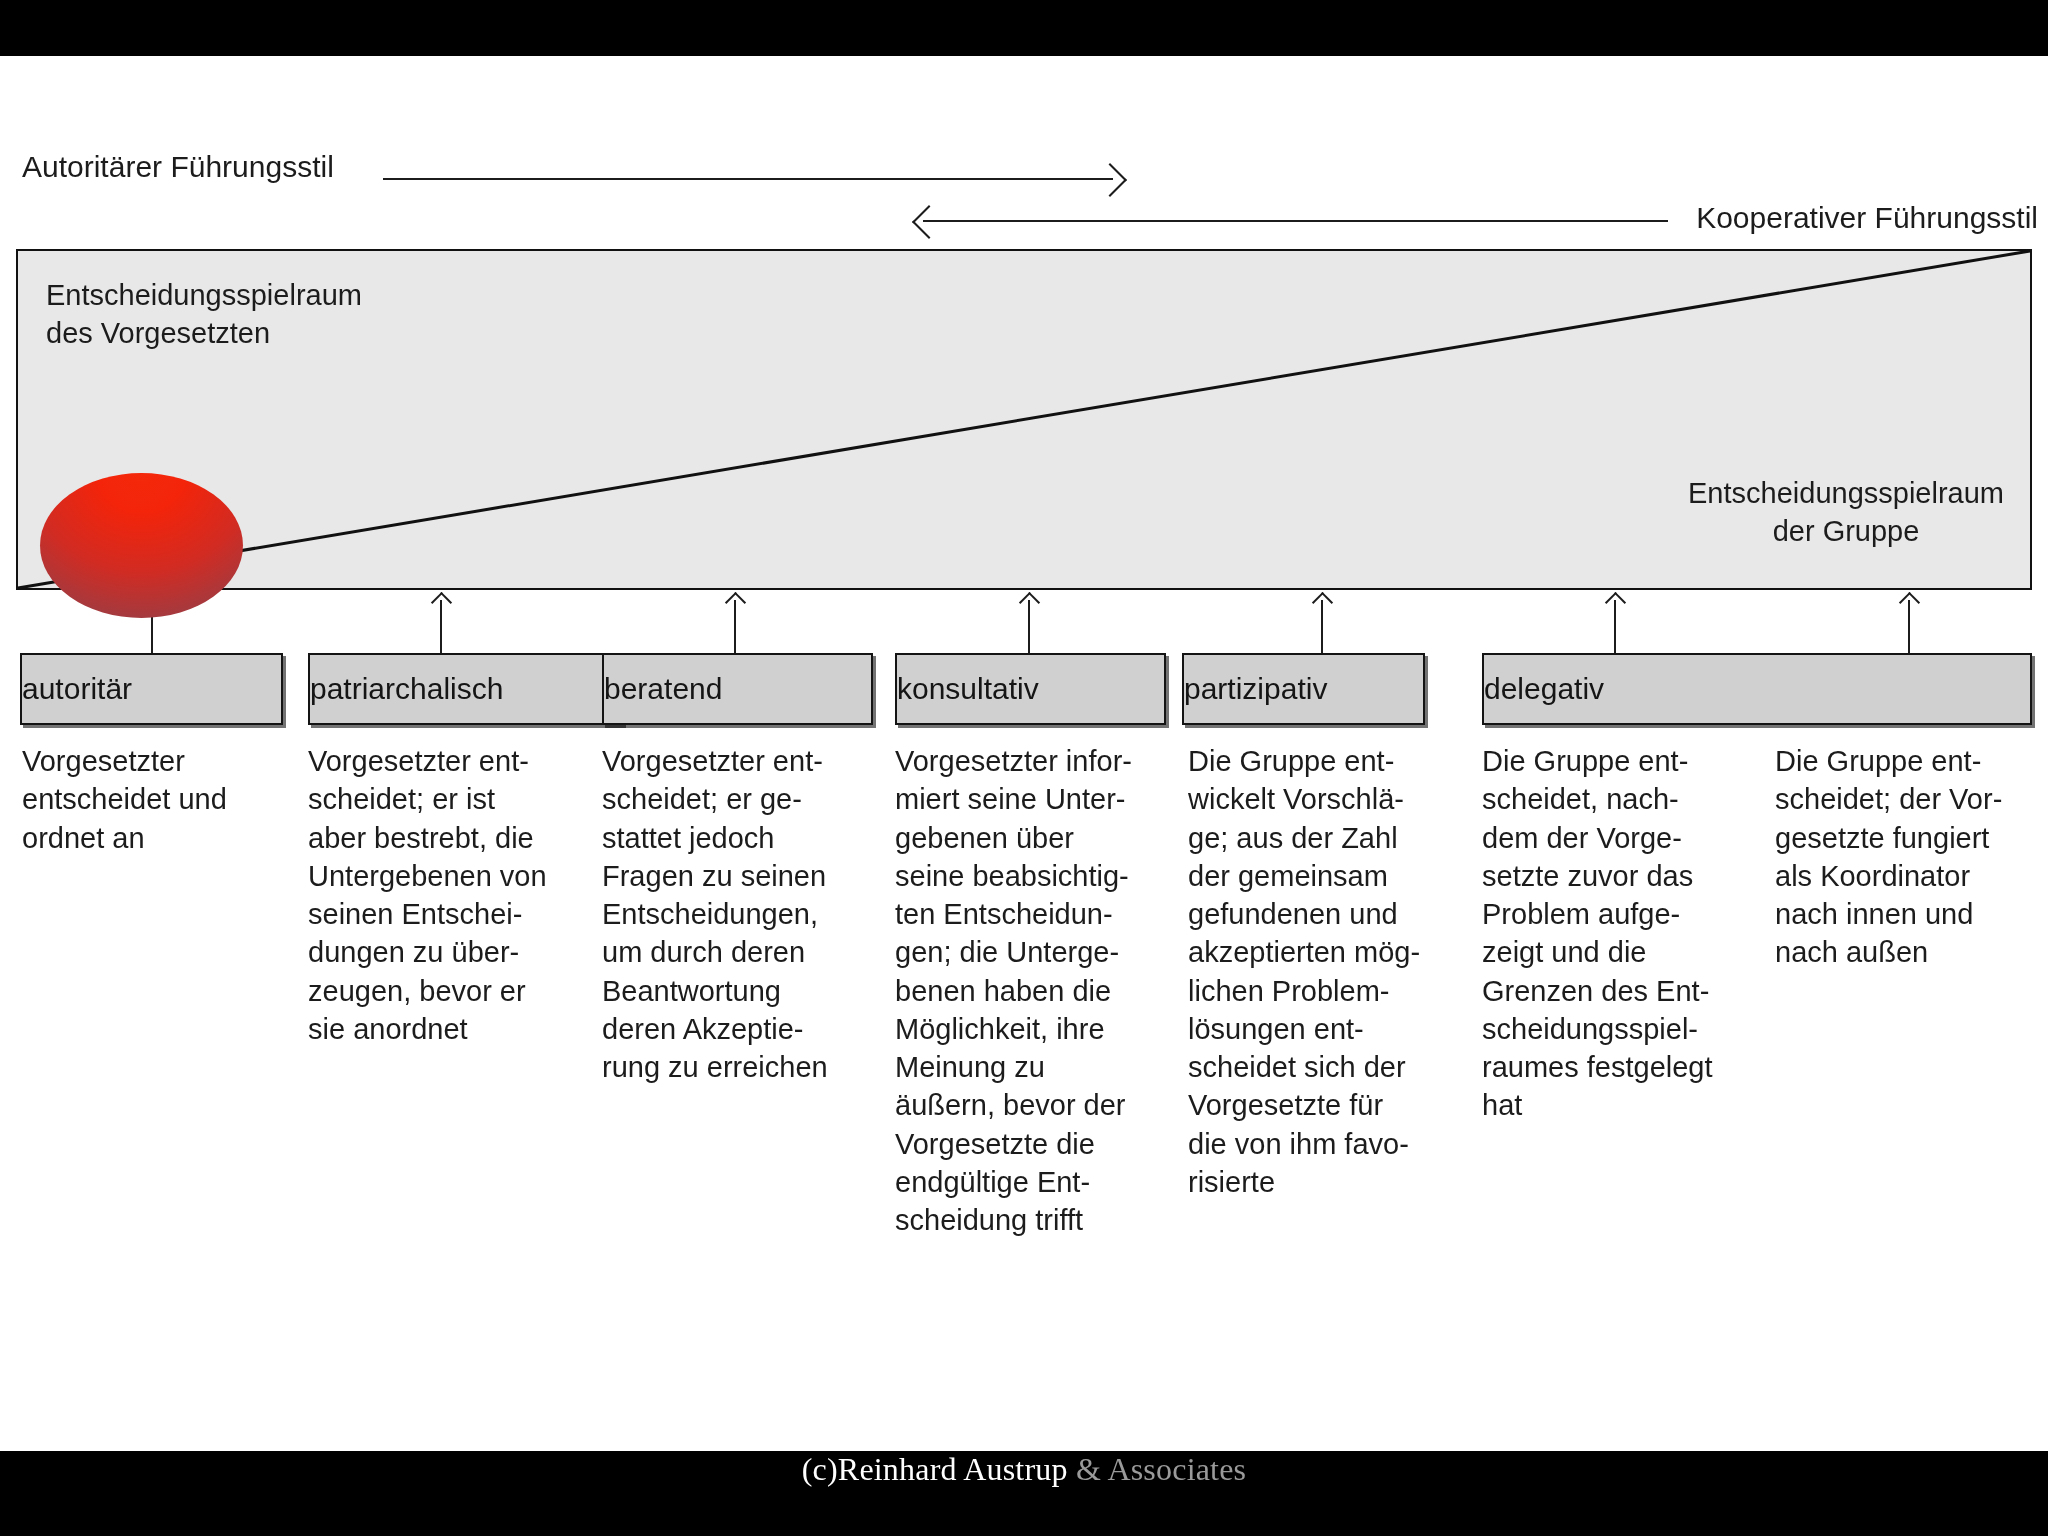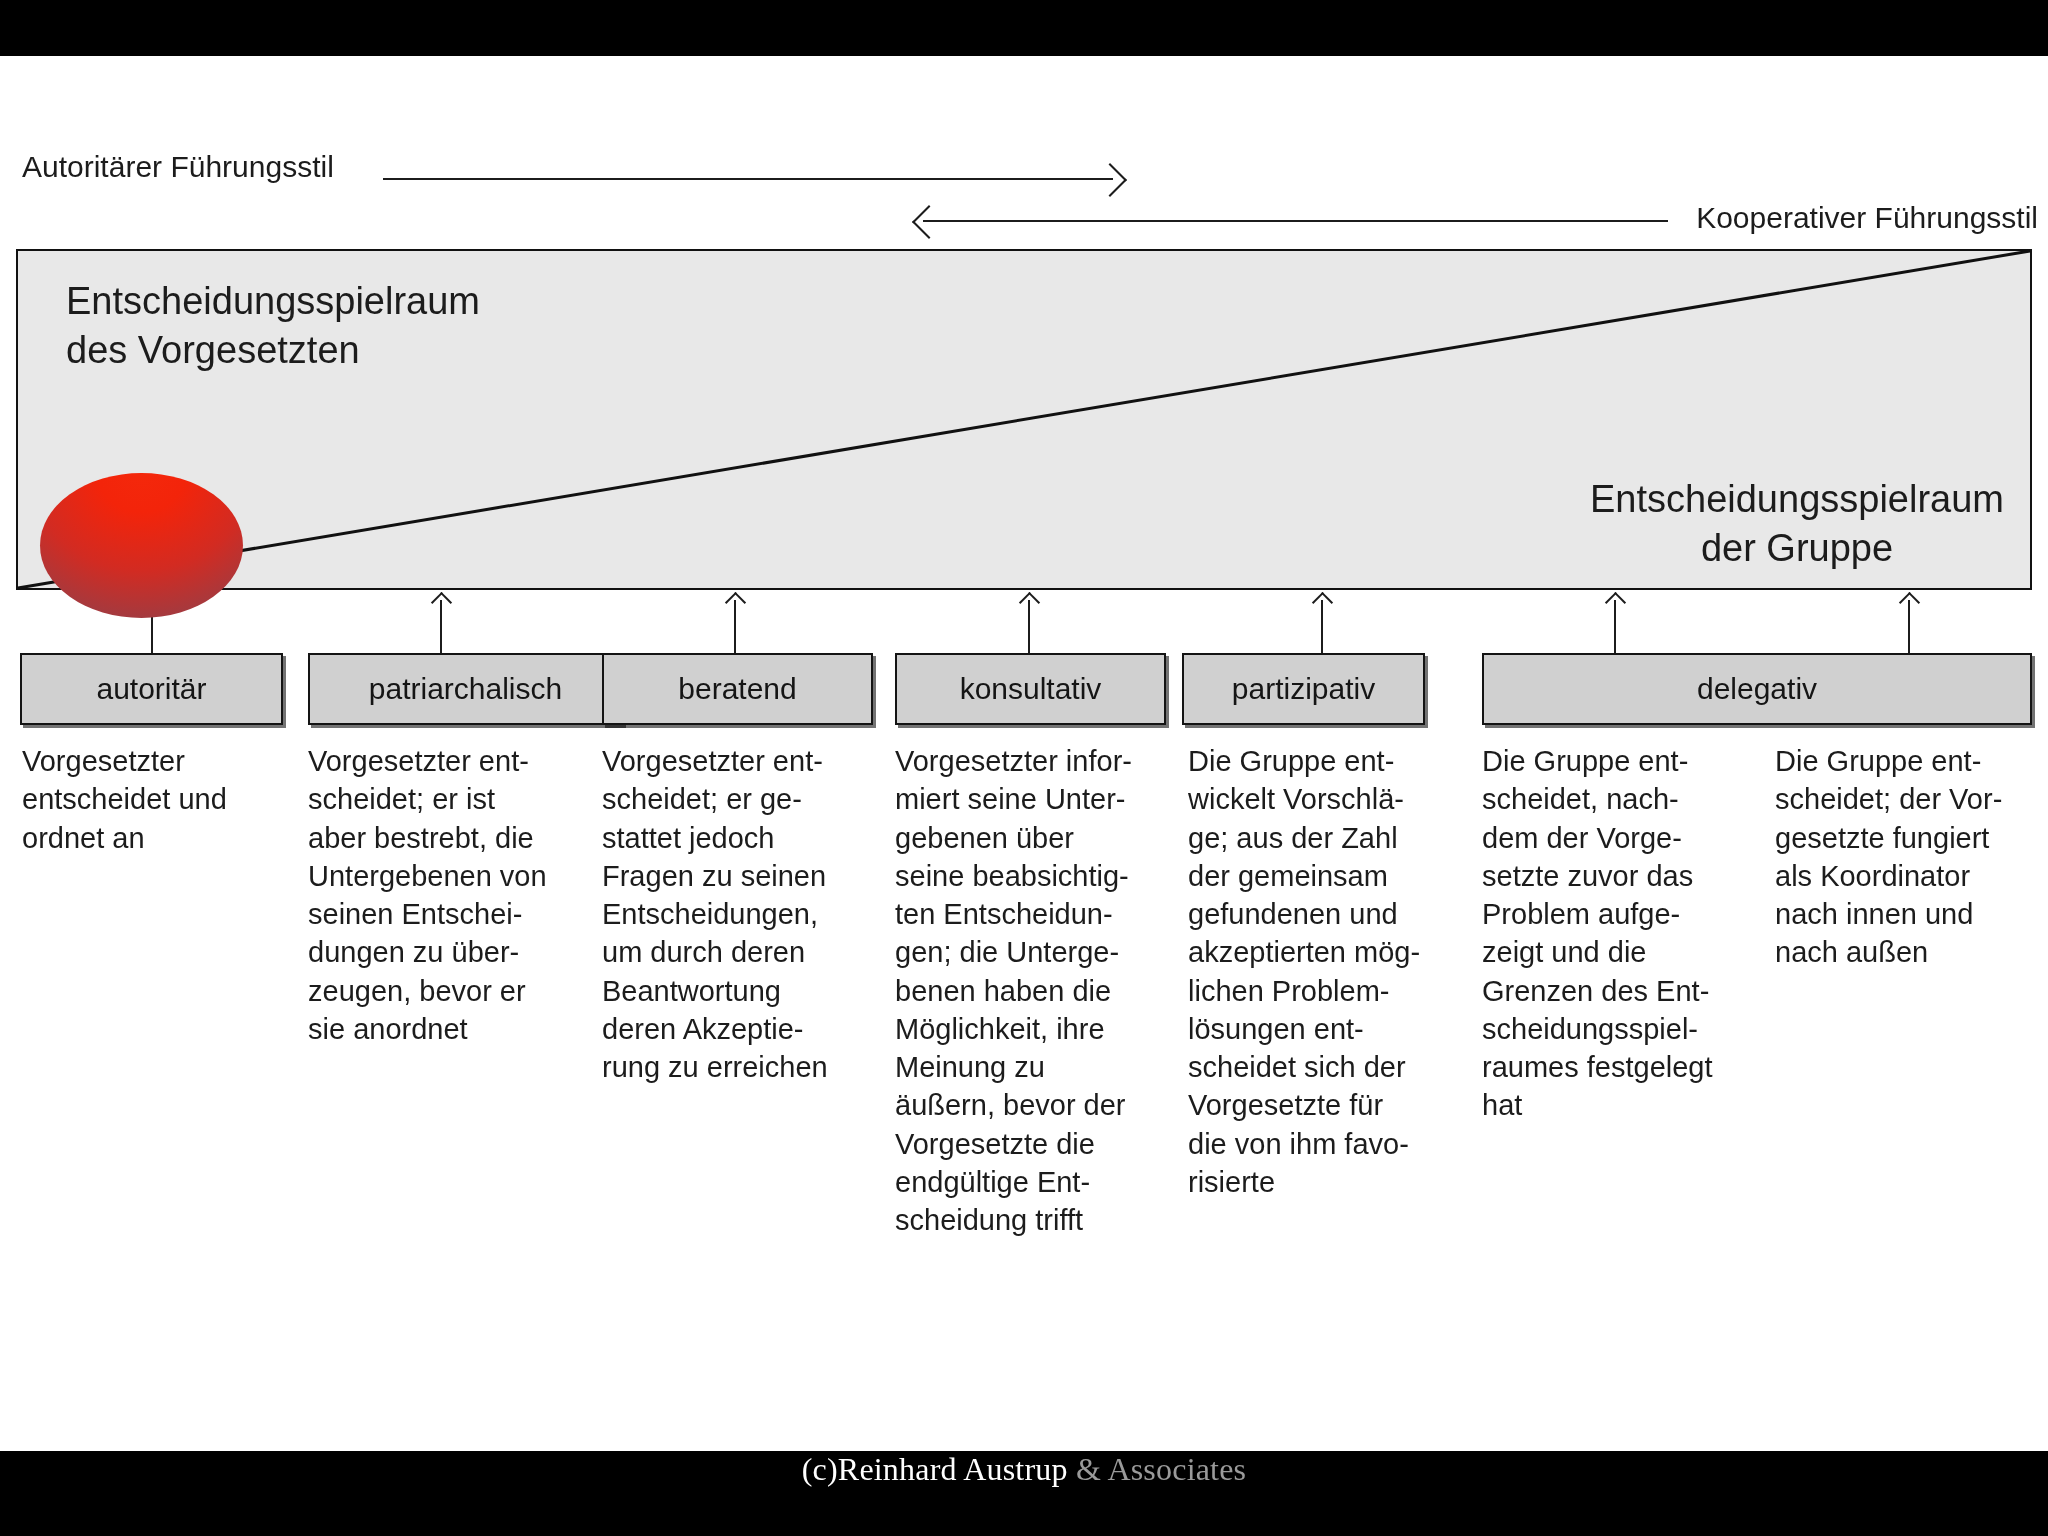--- a/index.html
+++ b/index.html
@@ -90,25 +90,24 @@
     left: 16px;
     top: 249px;
     width: 2016px;
     height: 341px;
     background: #e8e8e8;
     border: 2px solid #111111;
     box-sizing: border-box;
   }
   .panel-label {
     position: absolute;
-    font-size: 38px;
+    font-size: 29px;
     line-height: 1.30;
     color: #1c1c1c;
     white-space: pre-line;
-    margin-left: 20px;
   }
   #panel-label-left  { left: 28px;  top: 26px;  text-align: left; }
   #panel-label-right { right: 26px; top: 224px; text-align: center; }
 
   #panel-diagonal {
     position: absolute;
     left: 0; top: 0;
     width: 100%; height: 100%;
     overflow: visible;
   }
@@ -143,21 +142,20 @@
   
   .style-box {
     position: absolute;
     top: 653px;
     height: 72px;
     background: #d0d0d0;
     border: 2px solid #141414;
     box-sizing: border-box;
     display: flex;
     align-items: center;
-    justify-content: center;
     font-size: 30px;
     color: #151515;
     box-shadow: 3px 3px 0 rgba(0,0,0,.55);
   }
 
   
   .desc {
     position: absolute;
     top: 742px;
     font-size: 29px;

